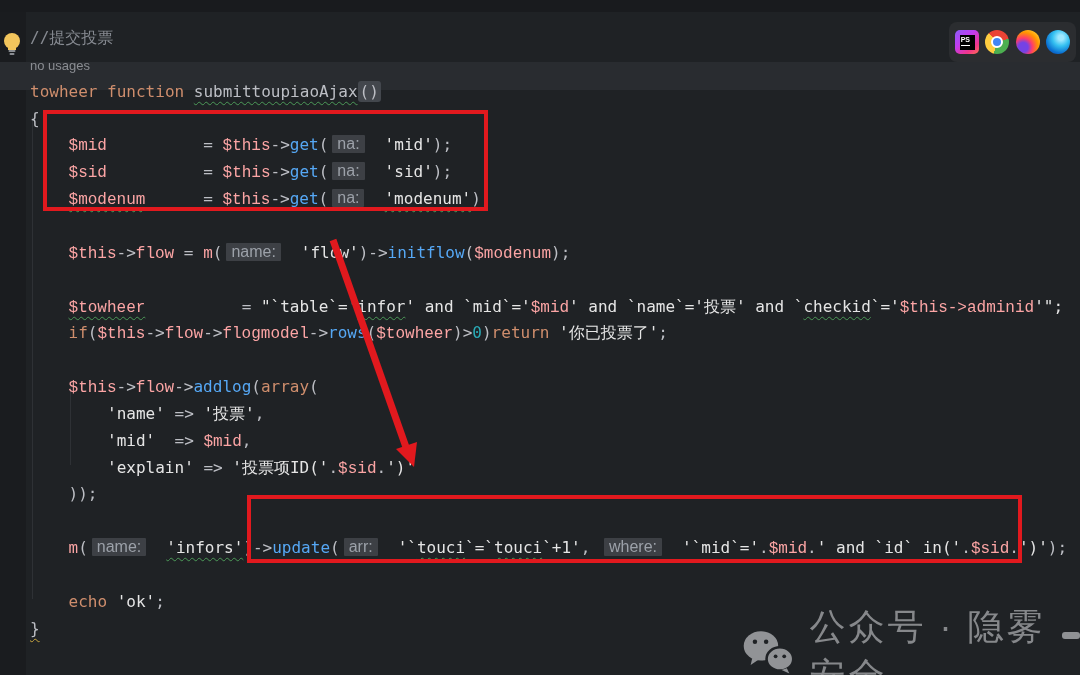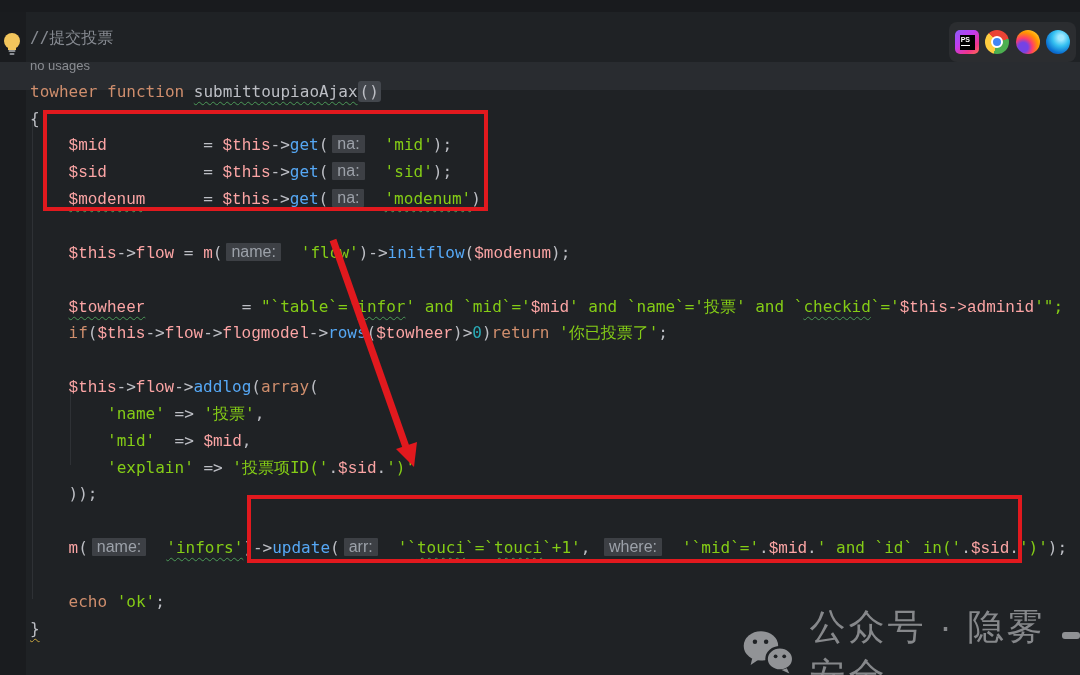--- a/index.html
+++ b/index.html
@@ -21,21 +21,21 @@
   .code-line{
     position:absolute;left:30px;white-space:pre;
     height:27px;line-height:27px;font-size:16px;color:#bcbec4;
   }
   .tk-w{color:#bcbec4;}
   .tk-p{color:#bcbec4;}
   .tk-c{color:#878b92;}
   .tk-k{color:#cf8e6d;}
   .tk-v{color:#fca5a5;font-family:Liberation Mono, monospace;}
   .tk-f{color:#56a8f5;}
-  .tk-s{color:#84cc16;}
+  .tk-s{color:#e5e5e5;}
   .tk-n{color:#2aacb8;}
   .tk-u{text-decoration-line:underline;text-decoration-style:wavy;text-decoration-color:#4c9a58;text-decoration-thickness:1px;text-underline-offset:4px;}
   .tk-y{text-decoration-line:underline;text-decoration-style:wavy;text-decoration-color:#c8a63f;text-decoration-thickness:1px;text-underline-offset:4px;}
   .tk-box{background:#43474d;border-radius:3px;padding:1px 2px;}
   .tk-h{
     display:inline-block;background:#3d4045;color:#9ca1a9;
     font-family:"Liberation Sans",sans-serif;font-size:16px;line-height:17px;
     padding:0 5px 1px;border-radius:1px;margin:0 20px 0 4px;vertical-align:1px;
   }
   .tk-usages{font-family:"Liberation Sans",sans-serif;font-size:13px;color:#8a8d92;}

